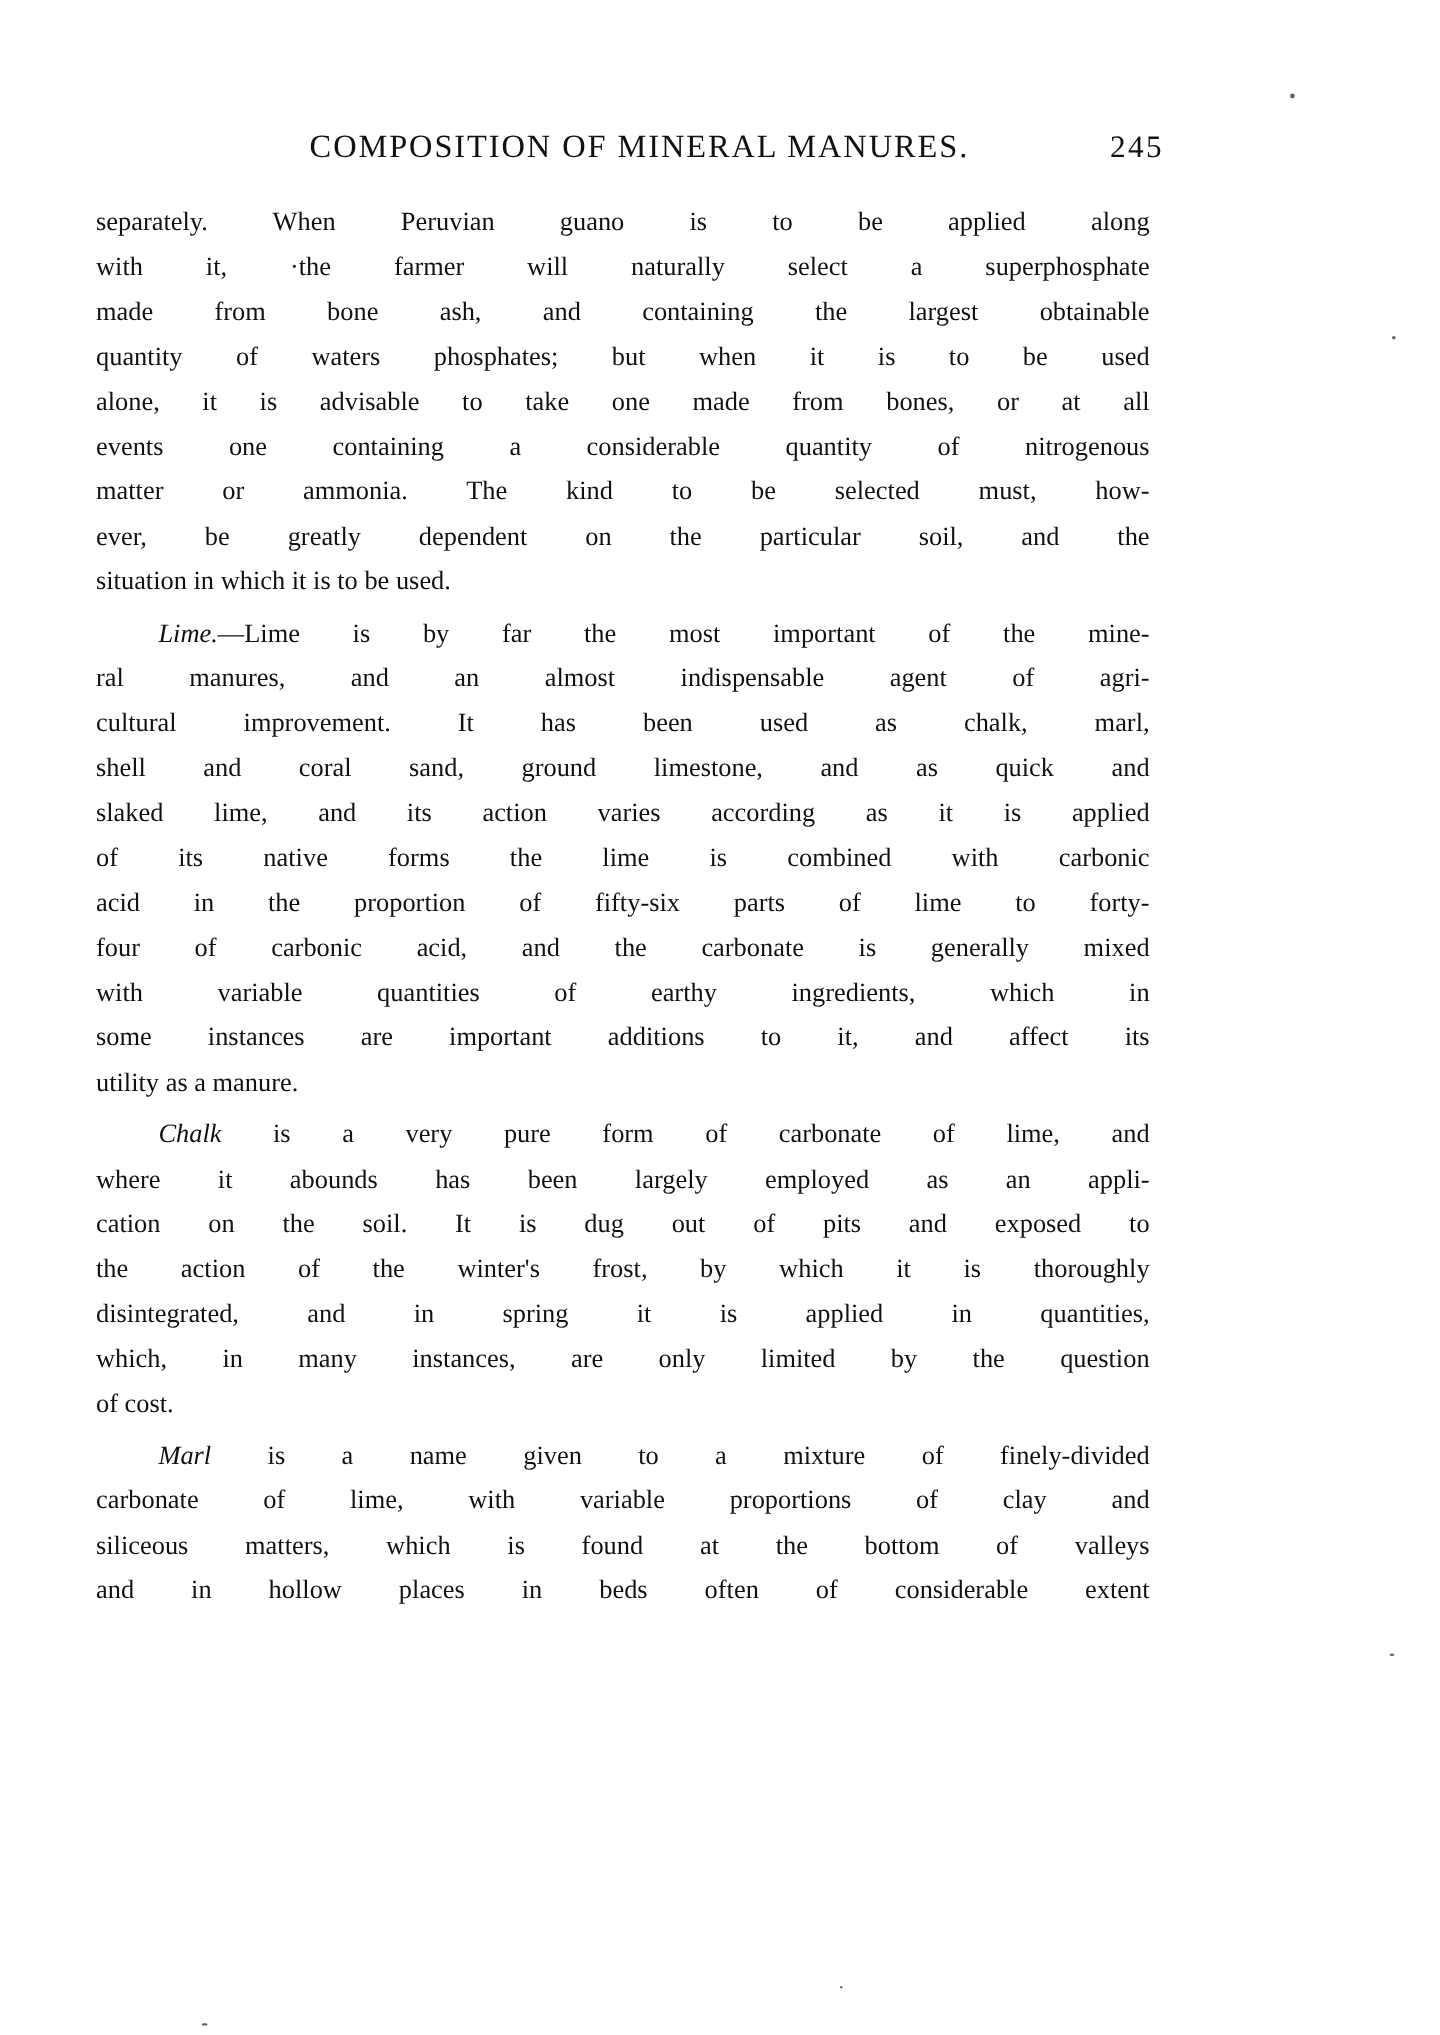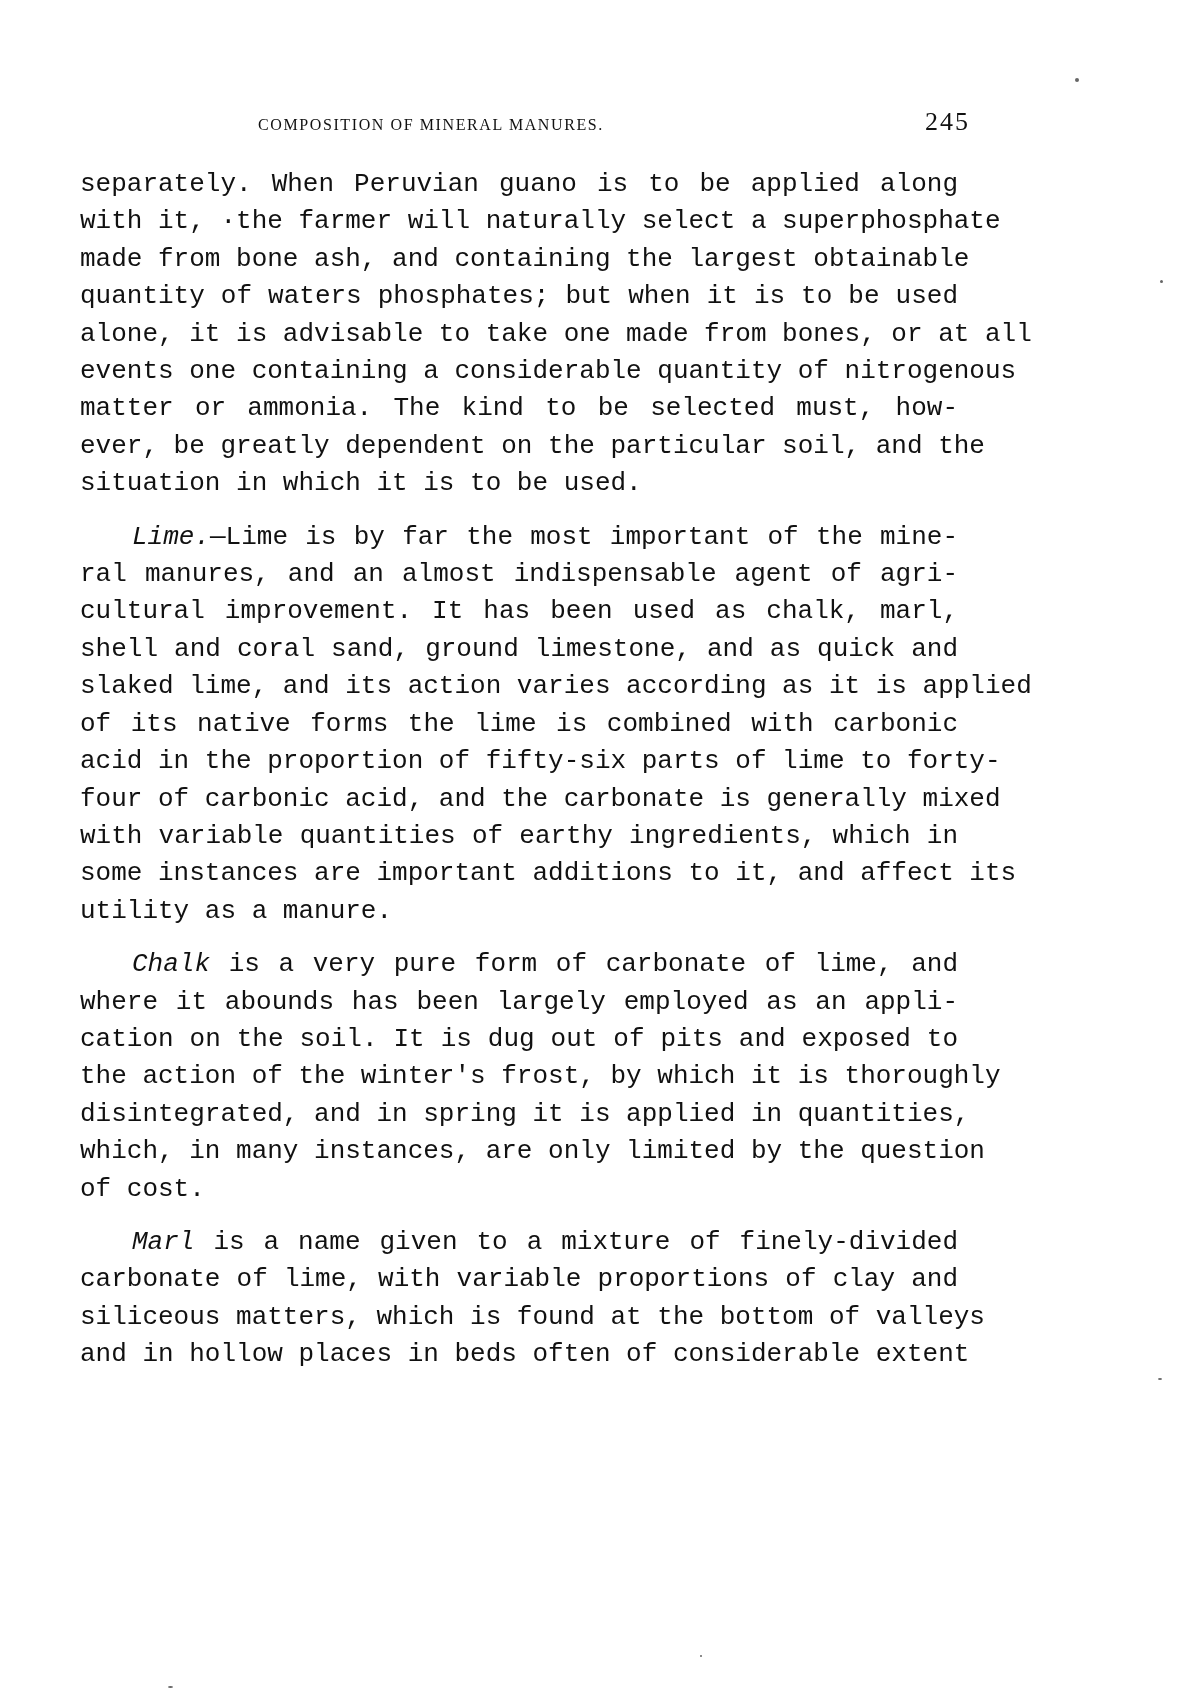--- a/index.html
+++ b/index.html
@@ -5,33 +5,33 @@
   html, body { margin: 0; padding: 0; background: #ffffff; }
   body {
     width: 1200px; height: 1696px; position: relative; overflow: hidden;
     font-family: "DejaVu Serif", "Liberation Serif", serif; color: #111;
   }
   .header {
     position: absolute; top: 107px; left: 258px; width: 712px;
     display: flex; justify-content: space-between; align-items: baseline;
   }
   .running-head {
-    font-family: "Liberation Serif", serif; font-size: 16px; letter-spacing: 1.6px;
+    font-family: "Liberation Serif", serif; font-size: 27px; letter-spacing: 1.6px;
   }
   .page-number { font-family: "Liberation Serif", serif; font-size: 26px; letter-spacing: 2px; }
   .body-text {
     position: absolute; top: 166px; left: 80px; width: 878px;
-    font-family: Liberation Mono, monospace; font-size: 26px; line-height: 37.4px;
+    font-family: Liberation Serif, serif; font-size: 22px; line-height: 37.4px;
     text-align: justify;
   }
   .para { margin: 0; }
   .line { display: block; text-align: justify; text-align-last: justify; white-space: nowrap; }
   .line.last { text-align-last: left; }
   .indent { padding-left: 52px; }
-  .para + .para { margin-top: 16px; }
+  .para + .para { margin-top: 6px; }
   .term { font-style: italic; }
   .speck { position: absolute; background: #666; border-radius: 50%; }
 </style>
 </head>
 <body>
 
 <div class="header">
   <span class="running-head">COMPOSITION OF MINERAL MANURES.</span>
   <span class="page-number">245</span>
 </div>

